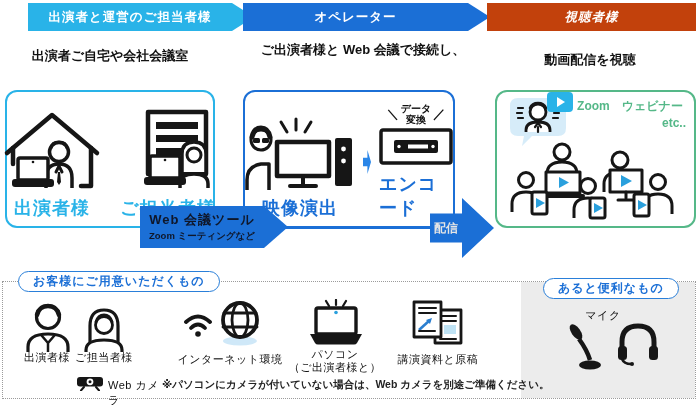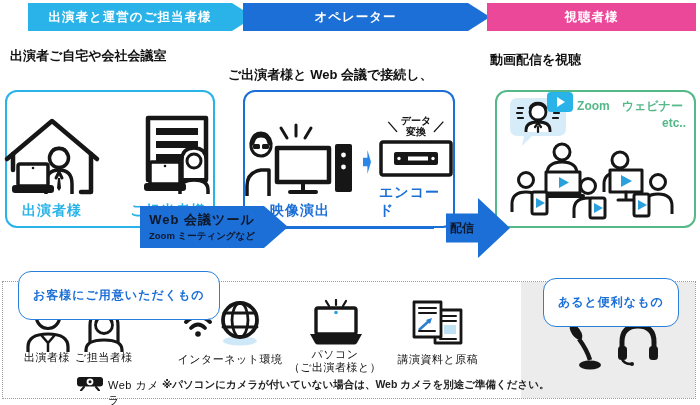--- a/index.html
+++ b/index.html
@@ -6,89 +6,89 @@
   .stage{position:relative;width:700px;height:405px;background:#fff;overflow:hidden;
          font-family:"Liberation Sans","DejaVu Sans",sans-serif;color:#1a1a1a;}
   .abs{position:absolute;}
 
   
   .banner{height:28px;display:flex;align-items:center;justify-content:center;
           color:#fff;font-weight:bold;font-size:12.5px;letter-spacing:1px;top:3px;}
   .banner.arrow{clip-path:polygon(0 0, calc(100% - 22px) 0, 100% 50%, calc(100% - 22px) 100%, 0 100%);padding-right:22px;}
   .banner.cyan{background:#29b3e8;left:28px;width:204px;text-align:right;}
   .banner.blue{background:#1b6fd6;left:243px;width:225px;}
-  .banner.green{background:#ec4899;left:487px;width:209px;}
-
-  .subtitle{font-weight:bold;font-size:13px;line-height:16px;color:#111;}
+  .banner.green{background:#c2410c;left:487px;width:209px;font-style:italic;}
+
+  .subtitle{font-weight:bold;font-size:13px;text-align:center;line-height:16px;color:#111;}
 
   
   .flowbox{position:absolute;top:90px;height:138px;border-radius:12px;background:#fff;box-sizing:border-box;}
   .flowbox.cyan{border:2px solid #29b3e8;left:5px;width:210px;}
   .flowbox.blue{border:2px solid #1b6fd6;left:243px;width:212px;}
   .flowbox.green{border:2px solid #55b888;left:495px;width:201px;}
 
   .grouprow{display:flex;justify-content:center;align-items:flex-end;gap:16px;height:100%;padding-bottom:6px;box-sizing:border-box;}
   .igroup{display:flex;flex-direction:column;align-items:center;}
-  .boxlabel{font-weight:bold;font-size:14px;letter-spacing:1px;margin-top:6px;}
+  .boxlabel{font-weight:bold;font-size:18px;letter-spacing:1px;margin-top:6px;}
   .boxlabel.cyan{color:#29b3e8;}
   .boxlabel.blue{color:#1b6fd6;}
 
   .mini-note{display:flex;align-items:center;gap:2px;font-size:10px;font-weight:bold;color:#111;line-height:11px;margin-bottom:3px;}
   .mini-note .col{text-align:center;}
   .mini-note .sl{font-size:12px;font-weight:bold;}
 
   .flow-arrow{width:32px;height:24px;background:#2a86e8;margin-bottom:46px;
     clip-path:polygon(0 32%,55% 32%,55% 0,100% 50%,55% 100%,55% 68%,0 68%);}
 
   
   .webmeet{left:140px;top:206px;width:148px;height:42px;background:#1b6fd6;z-index:6;
     clip-path:polygon(0 0, calc(100% - 24px) 0, 100% 50%, calc(100% - 24px) 100%, 0 100%);
     display:flex;flex-direction:column;align-items:center;justify-content:center;padding-right:24px;box-sizing:border-box;color:#0f172a;}
   .webmeet .t1{font-weight:bold;font-size:13px;letter-spacing:1px;}
   .webmeet .t2{font-weight:bold;font-size:9.5px;margin-top:1px;}
   .flowline{left:284px;top:226px;width:150px;height:2.5px;background:#1b6fd6;z-index:2;}
-  .haishin{left:446px;top:198px;width:64px;height:60px;background:#1b6fd6;z-index:6;
+  .haishin{left:430px;top:198px;width:64px;height:60px;background:#1b6fd6;z-index:6;
     clip-path:polygon(0 26%,50% 26%,50% 0,100% 50%,50% 100%,50% 74%,0 74%);
-    display:flex;align-items:center;color:#0f172a;font-weight:bold;font-size:12px;}
+    display:flex;align-items:center;color:#e5e5e5;font-weight:bold;font-size:12px;}
   .haishin span{width:32px;text-align:center;}
 
   
   .platforms{left:568px;top:98px;width:124px;text-align:center;color:#55b888;font-weight:bold;
              font-size:12px;line-height:17px;z-index:3;}
   .platforms .etc{text-align:right;padding-right:6px;}
   .bubble{left:508px;top:96px;z-index:2;}
   .playbtn{left:547px;top:92px;width:26px;height:20px;background:#29b3e8;border-radius:4px;z-index:4;
            display:flex;align-items:center;justify-content:center;}
   .playbtn .tri{width:0;height:0;border-left:8px solid #fff;border-top:5px solid transparent;border-bottom:5px solid transparent;margin-left:2px;}
 
   
   .dotbox{left:2px;top:281px;width:694px;height:118px;border:1.5px dotted #9b9b9b;box-sizing:border-box;background:#fff;}
   .grayarea{position:absolute;right:0;top:0;bottom:0;width:174px;background:#ececec;}
   .pill{position:absolute;background:#fff;border:1.5px solid #2a7fd9;border-radius:13px;color:#1b6fd6;
-        font-weight:bold;font-size:12px;letter-spacing:1px;padding:15px 14px;z-index:7;white-space:nowrap;}
+        font-weight:bold;font-size:12px;letter-spacing:1px;padding:1px 14px;z-index:7;white-space:nowrap;}
   .pill.p1{left:18px;top:271px;}
   .pill.p2{left:543px;top:278px;}
   .blabel{position:absolute;font-weight:normal;font-size:11px;color:#111;text-align:center;letter-spacing:0.5px;}
   .notetext{position:absolute;font-size:10.5px;font-weight:600;color:#222;white-space:nowrap;}
 
   svg{display:block;}
   .ln{stroke:#161616;fill:none;stroke-linecap:round;stroke-linejoin:round;}
   .fw{fill:#fff;stroke:#161616;stroke-linejoin:round;}
 </style>
 </head>
 <body>
 
 <div class="stage">
 
   <div class="abs banner cyan arrow">出演者と運営のご担当者様</div>
   <div class="abs banner blue arrow">オペレーター</div>
   <div class="abs banner green">視聴者様</div>
 
   <div class="abs subtitle" style="left:10px;top:48px;width:200px;">出演者ご自宅や会社会議室</div>
-  <div class="abs subtitle" style="left:228px;top:42px;width:222px;margin-top:25px;">
+  <div class="abs subtitle" style="left:252px;top:42px;width:222px;">
     <div>ご出演者様と Web 会議で接続し、</div>
   </div>
   <div class="abs subtitle" style="left:490px;top:52px;width:200px;">動画配信を視聴</div>
 
   <div class="flowbox cyan">
     <div class="grouprow">
       <div class="igroup">
         <span>
           <svg width="100" height="82" viewBox="0 0 100 82">
             <path class="ln" stroke-width="4.5" d="M5,45 L50,7 L95,45"></path>

